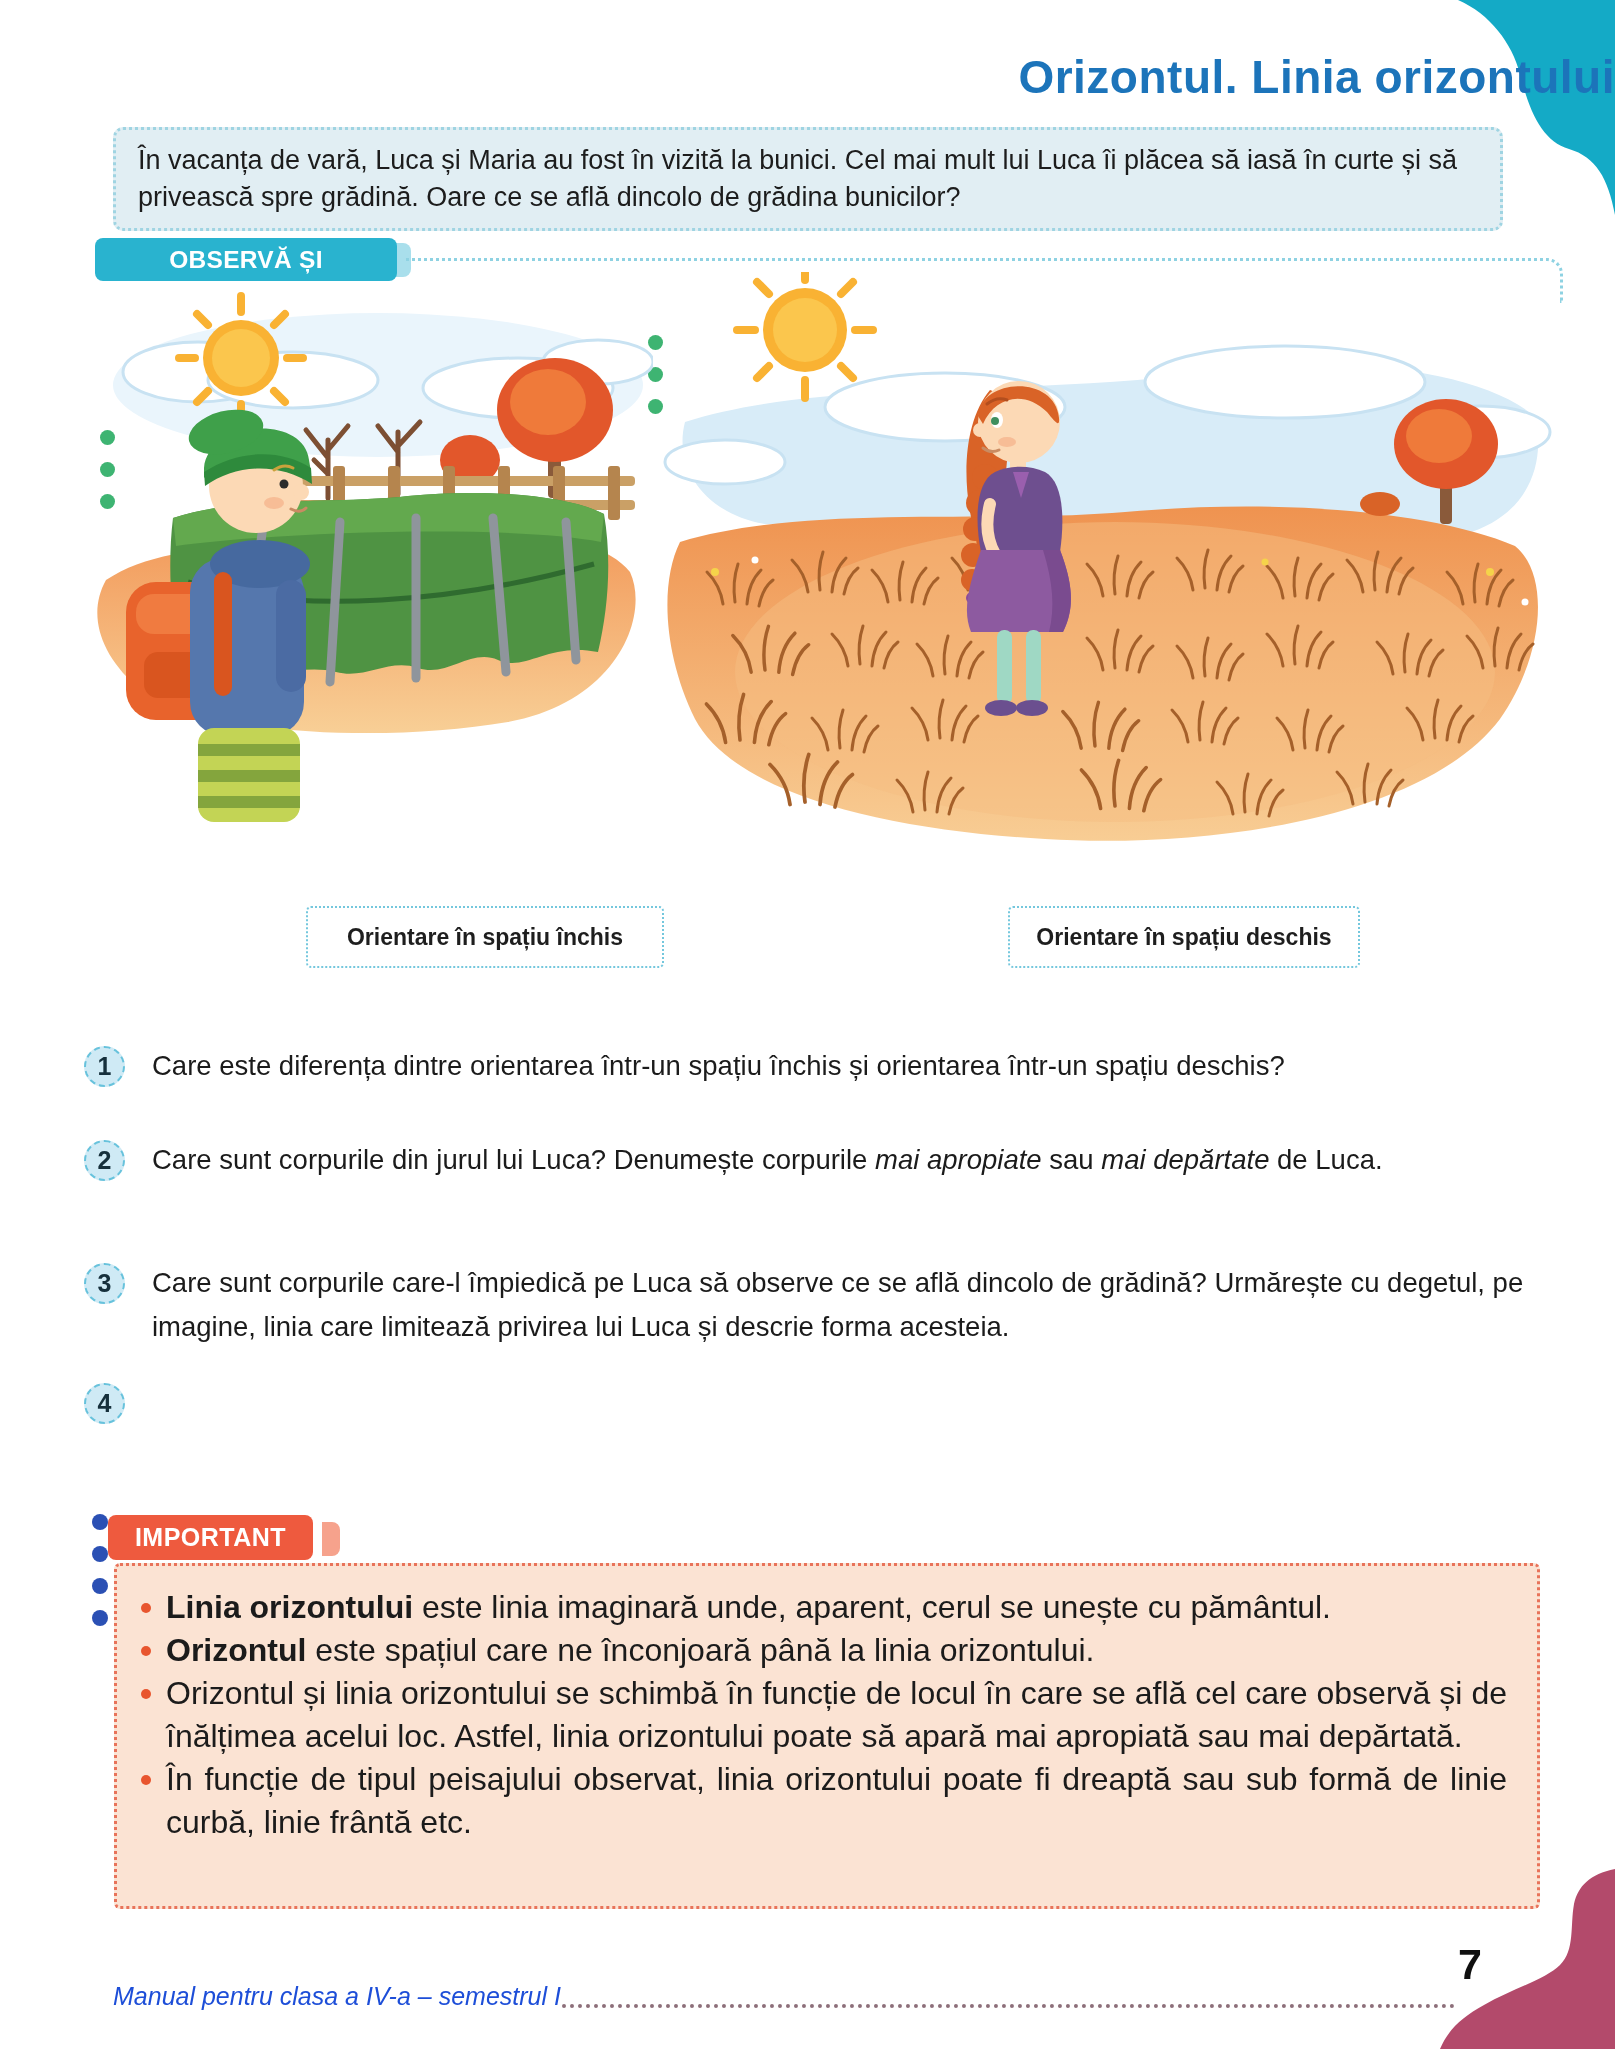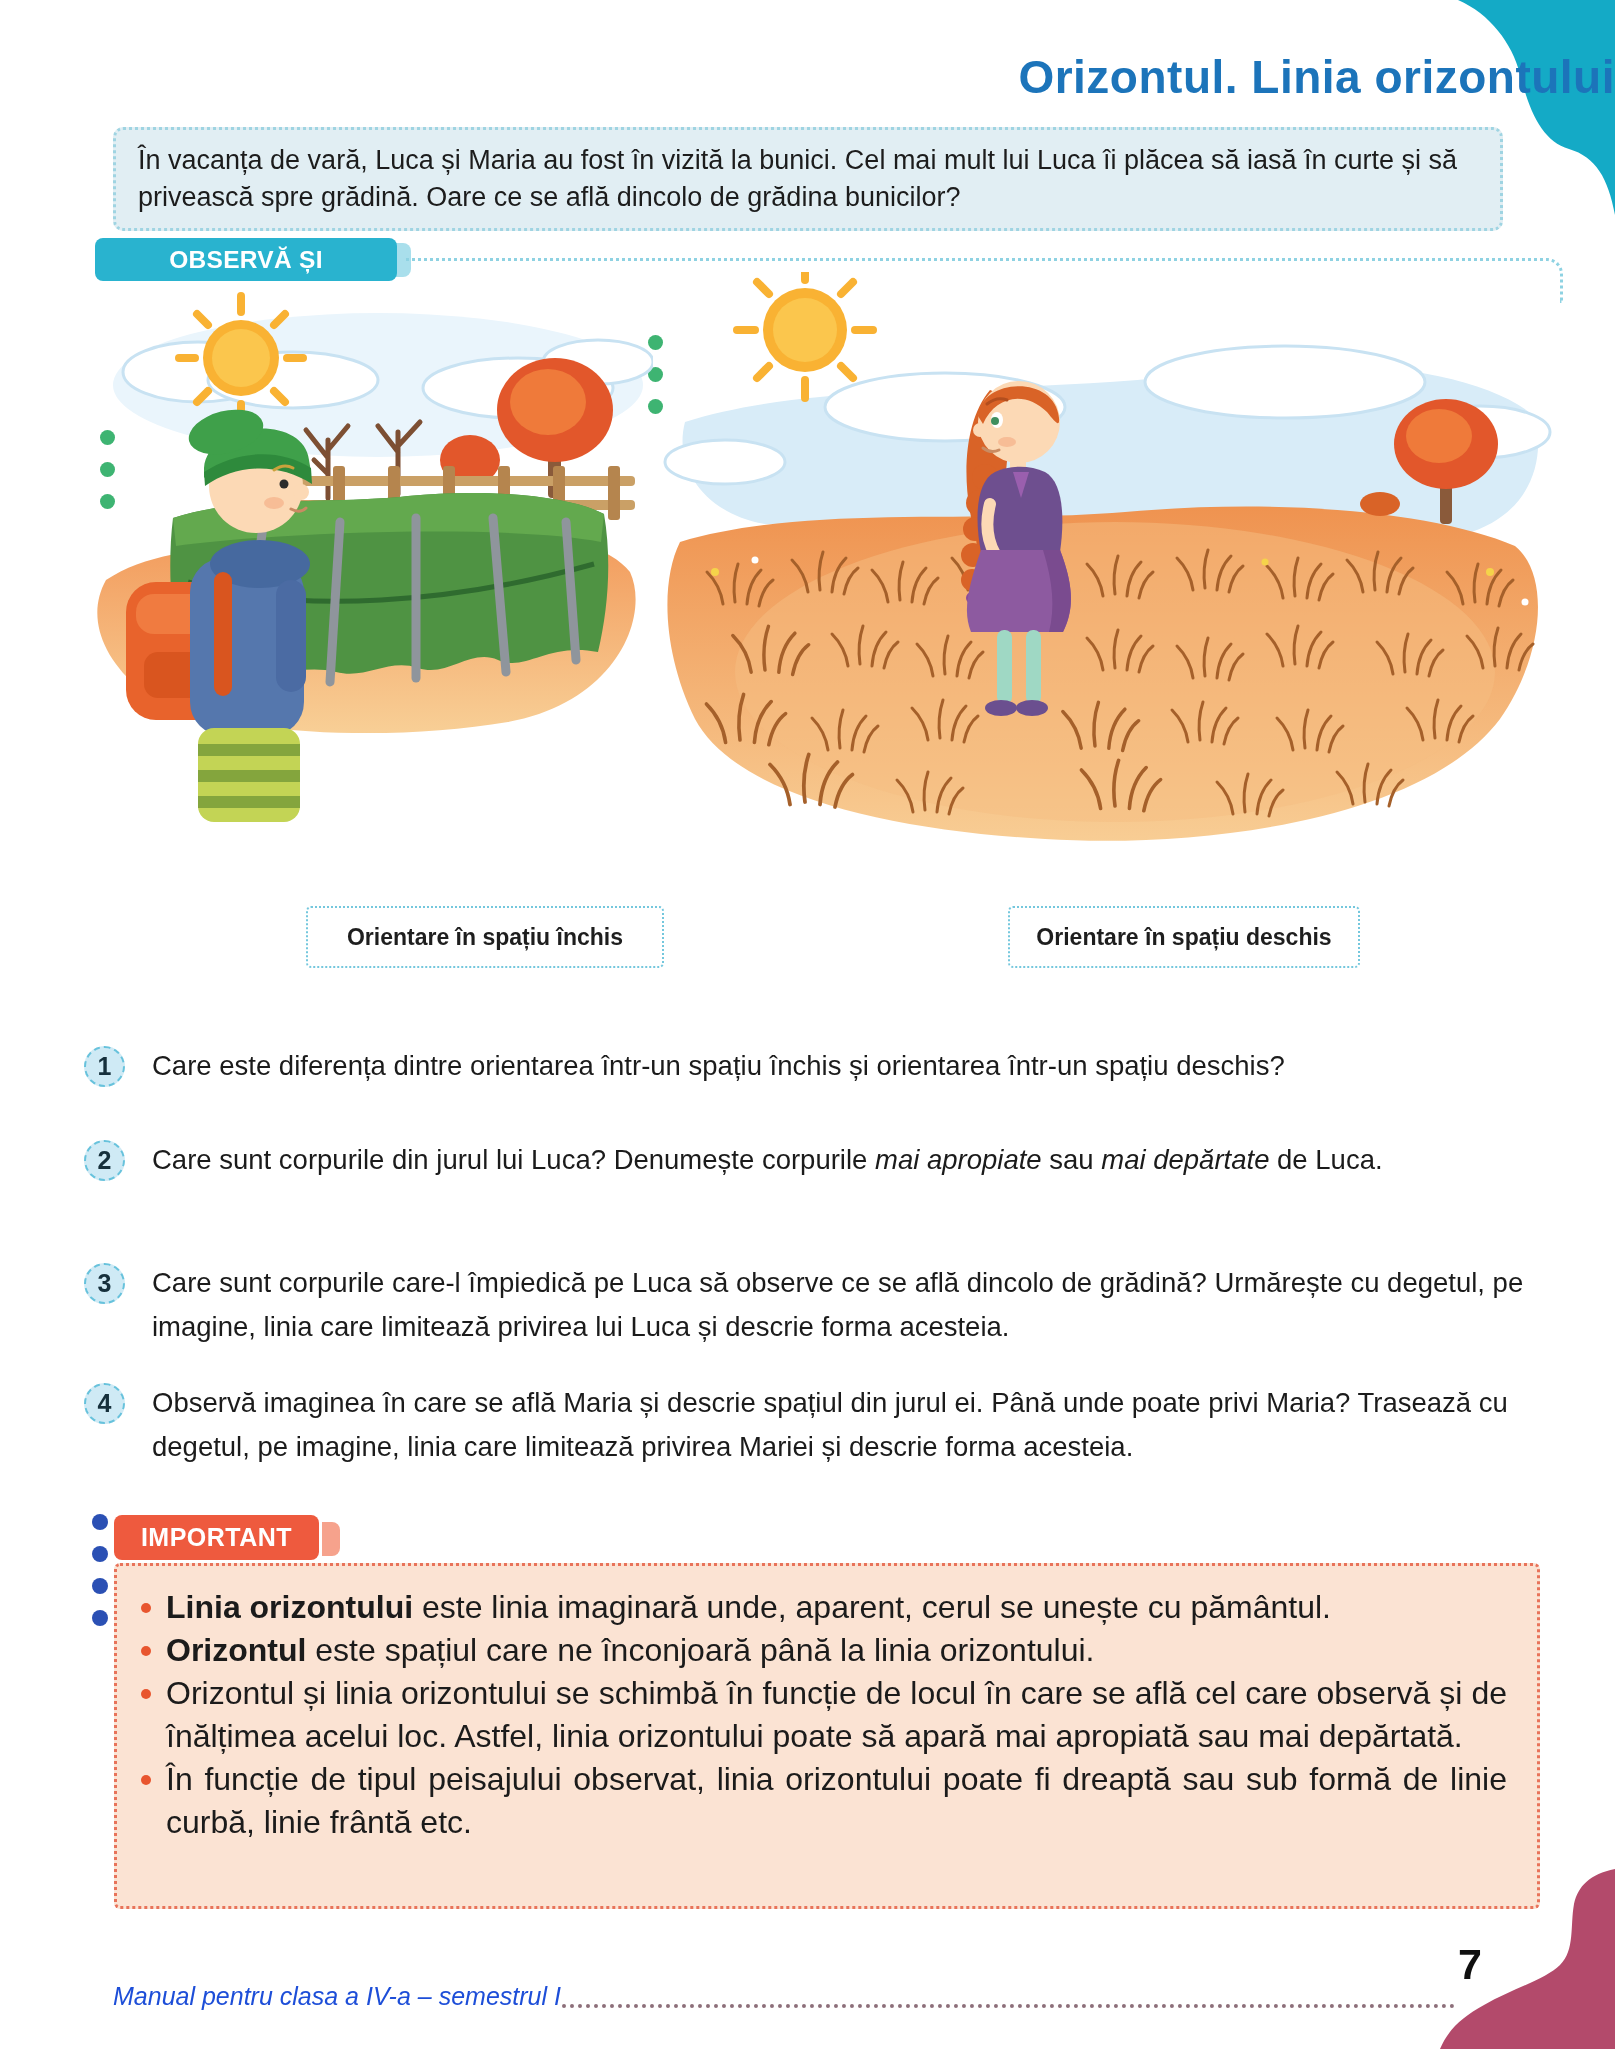--- a/index.html
+++ b/index.html
@@ -32,21 +32,21 @@
   .cap-left{left:306px;width:358px;}
   .cap-right{left:1008px;width:352px;}
 
   .q-num{position:absolute;left:84px;width:41px;height:41px;background:#cfeaf5;
          border:2px dashed #67c2dc;border-radius:50%;box-sizing:border-box;font-weight:bold;
          font-size:25px;color:#16303c;display:flex;align-items:center;justify-content:center;}
   .q-text{position:absolute;left:152px;width:1395px;font-size:27.5px;line-height:44px;color:#1b1b1b;}
 
   .imp-tab{position:absolute;left:322px;top:1522px;width:18px;height:34px;background:#f6a28c;
            border-radius:0 8px 8px 0;}
-  .imp-badge{position:absolute;left:114px;top:1515px;width:205px;height:45px;background:#ee5a3e;
+  .imp-badge{position:absolute;left:108px;top:1515px;width:205px;height:45px;background:#ee5a3e;
              border-radius:8px;color:#fff;font-weight:bold;font-size:25px;text-align:center;
              line-height:45px;letter-spacing:.5px;}
   .imp-box{position:absolute;left:114px;top:1563px;width:1426px;height:346px;box-sizing:border-box;
            background:#fbe3d3;border:3px dotted #e8735a;border-radius:6px;
            padding:20px 30px 0 24px;}
   .imp-item{display:flex;gap:15px;}
   .imp-bullet{flex:0 0 10px;width:10px;height:10px;border-radius:50%;background:#e8552e;margin-top:17px;}
   .imp-text{font-size:32px;line-height:43px;color:#1b1b1b;text-align:justify;}
 
   .footer-text{position:absolute;left:113px;top:1982px;font-size:25px;font-style:italic;color:#1d4ed8;}
@@ -296,21 +296,20 @@
   <div class="q-num" style="top:1046px;">1</div>
   <div class="q-text" style="top:1044px;"><span>Care este diferența dintre orientarea într-un spațiu închis și orientarea într-un spațiu deschis?</span></div>
 
   <div class="q-num" style="top:1140px;">2</div>
   <div class="q-text" style="top:1138px;"><span>Care sunt corpurile din jurul lui Luca? Denumește corpurile </span><span style="font-style: italic;">mai apropiate</span><span> sau </span><span style="font-style: italic;">mai depărtate</span><span> de Luca.</span></div>
 
   <div class="q-num" style="top:1263px;">3</div>
   <div class="q-text" style="top:1261px;"><span>Care sunt corpurile care-l împiedică pe Luca să observe ce se află dincolo de grădină? Urmărește cu degetul, pe imagine, linia care limitează privirea lui Luca și descrie forma acesteia.</span></div>
 
   <div class="q-num" style="top:1383px;">4</div>
-  <div class="q-text" style="top:1381px;"><span>Observă imaginea în care se află Maria și descrie spațiul din jurul ei. Până unde poate privi Maria? Trasează cu degetul, pe imagine, linia care limitează privirea Mariei și descrie forma acesteia.</span></div>
 
   <div class="dot dot-blue" style="left:92px;top:1514px;"></div>
   <div class="dot dot-blue" style="left:92px;top:1546px;"></div>
   <div class="dot dot-blue" style="left:92px;top:1578px;"></div>
   <div class="dot dot-blue" style="left:92px;top:1610px;"></div>
 
   <div class="imp-tab"></div>
   <div class="imp-badge">IMPORTANT</div>
 
   <div class="imp-box">

